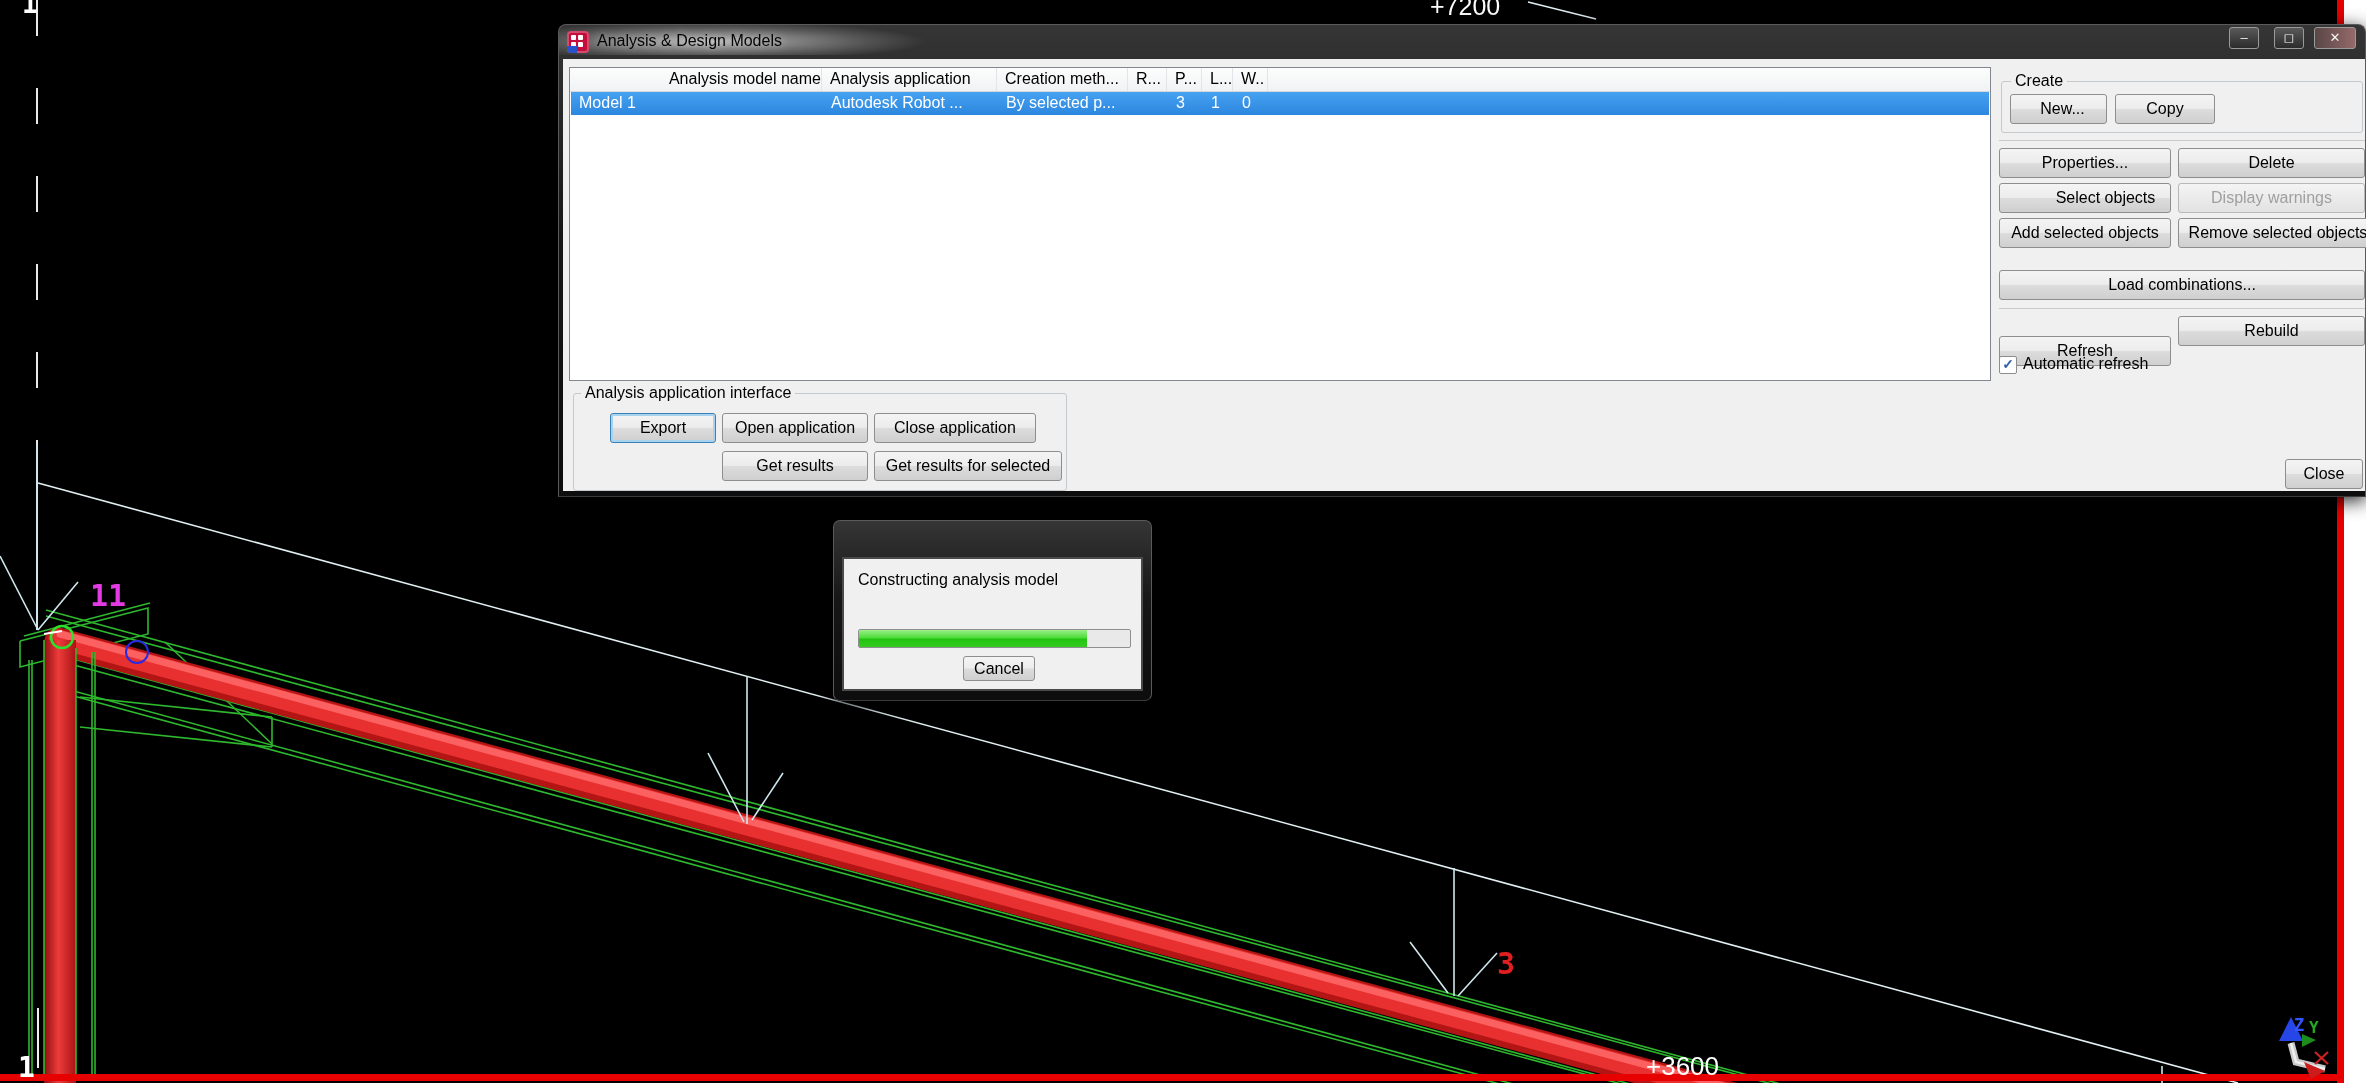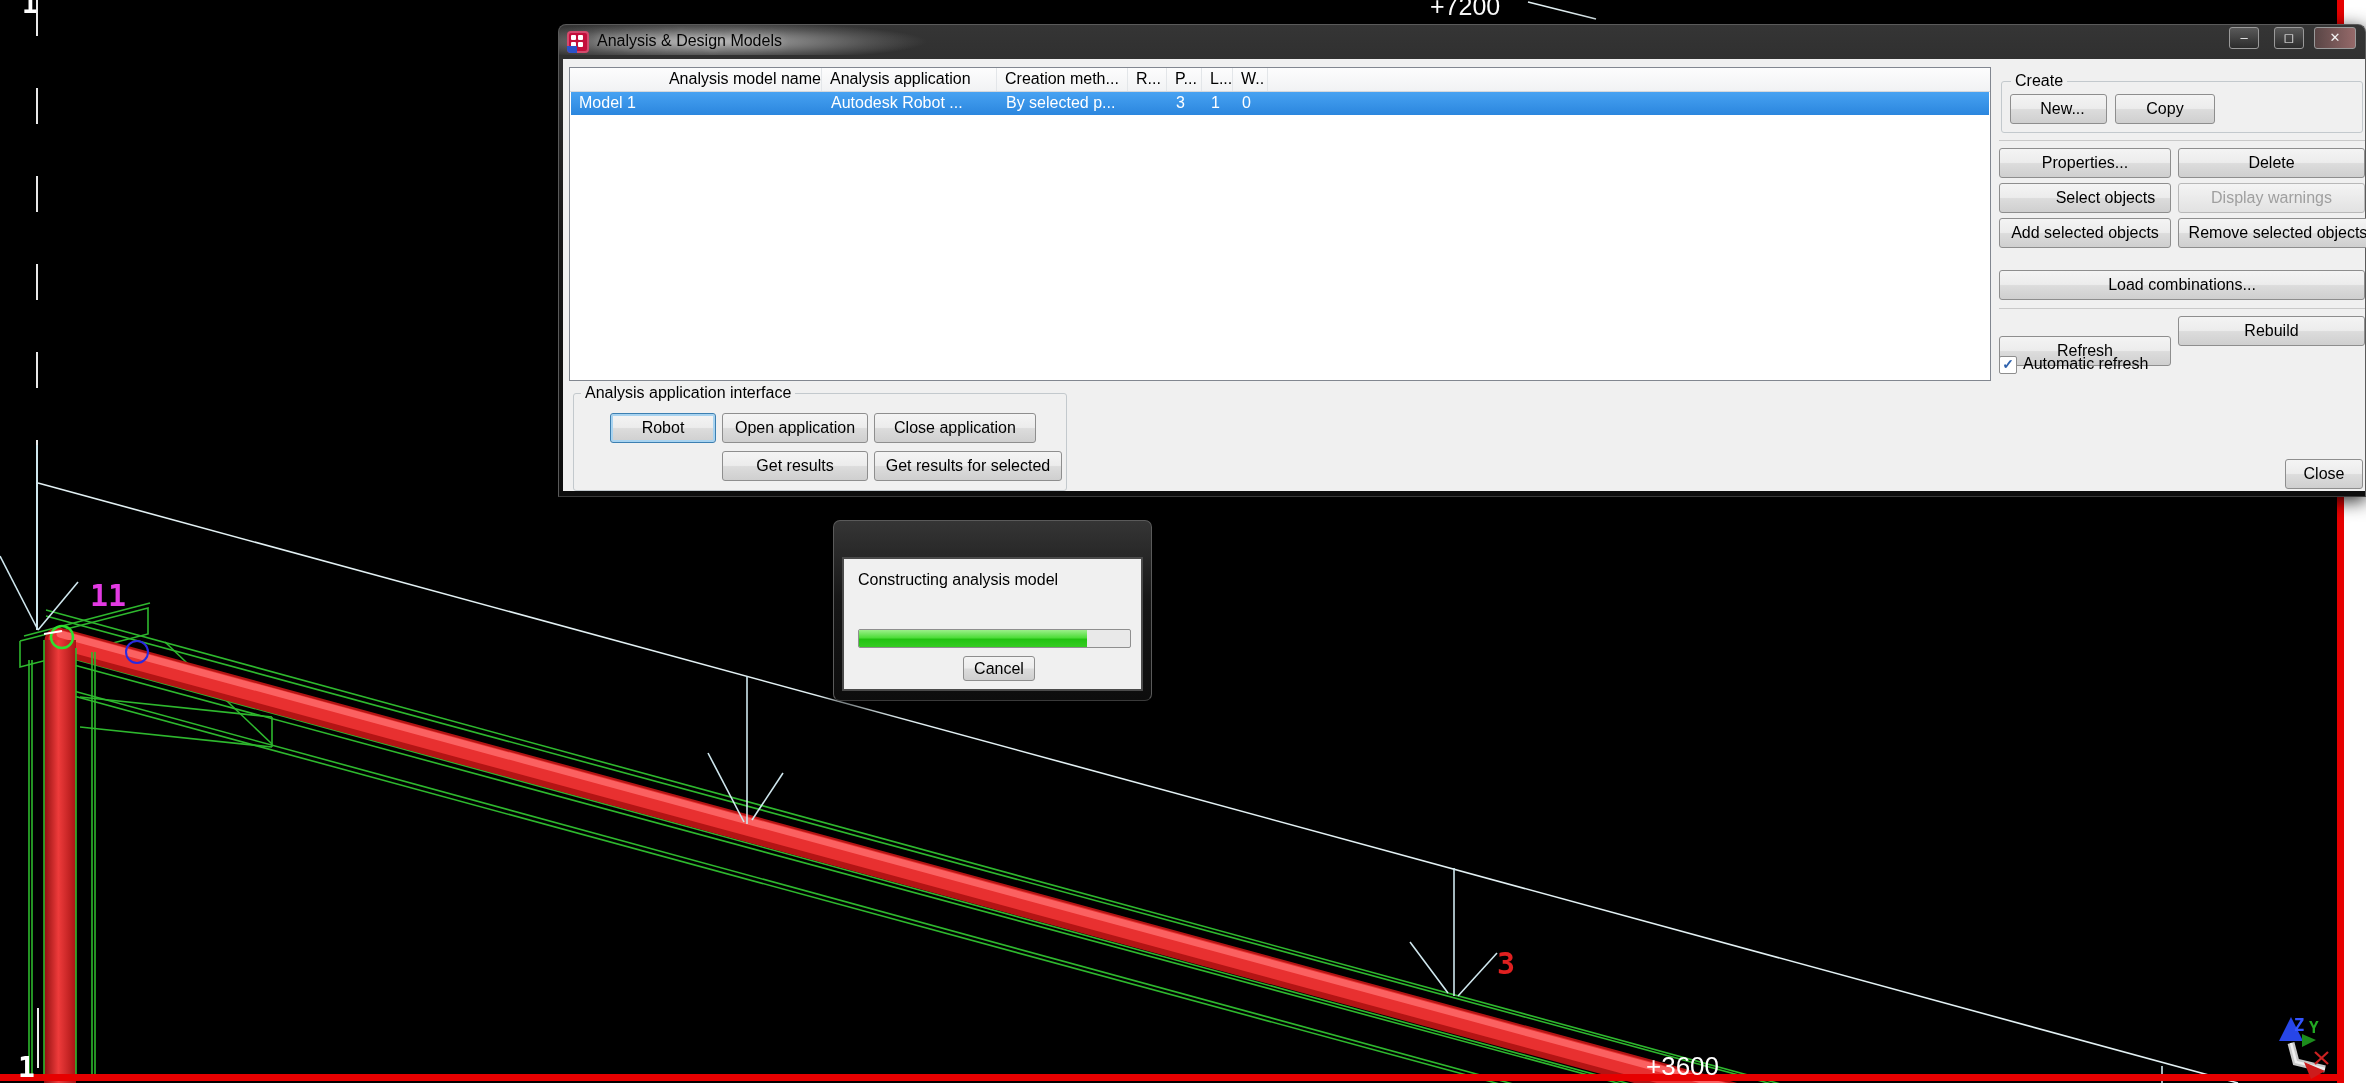--- a/index.html
+++ b/index.html
@@ -220,21 +220,21 @@
       <div class="hsep" style="left:1436px;top:249px;width:366px;"></div>
 
       <div class="btn" style="left:1436px;top:257px;width:172px;margin-top:20px;">Refresh</div>
       <div class="btn" style="left:1615px;top:257px;width:187px;text-align:center;">Rebuild</div>
 
       <div class="checkbox" style="left:1436px;top:297px;">✓</div>
       <span class="check-label" style="left:1460px;top:296px;">Automatic refresh</span>
 
       <div class="groupbox" style="left:10px;top:334px;width:494px;height:98px;"></div>
       <span class="grouplabel" style="left:18px;top:325px;">Analysis application interface</span>
-      <div class="btn focused" style="left:47px;top:354px;width:106px;">Robot</div>
+      <div class="btn focused" style="left:47px;top:354px;width:106px;">Export</div>
       <div class="btn" style="left:159px;top:354px;width:146px;">Open application</div>
       <div class="btn" style="left:311px;top:354px;width:162px;">Close application</div>
       <div class="btn" style="left:159px;top:392px;width:146px;">Get results</div>
       <div class="btn" style="left:311px;top:392px;width:188px;">Get results for selected</div>
 
       <div class="btn" style="left:1722px;top:400px;width:78px;">Close</div>
     </div>
   </div>
 
   <div class="dlg" style="left:833px;top:520px;width:319px;height:181px;border-radius:7px;z-index:20;">

